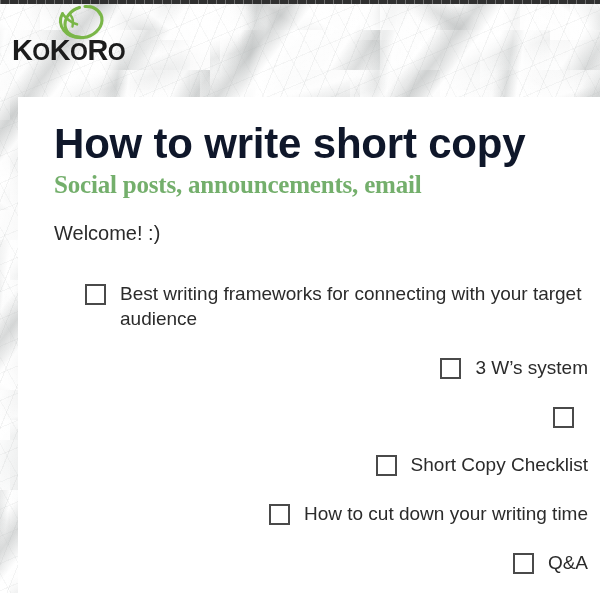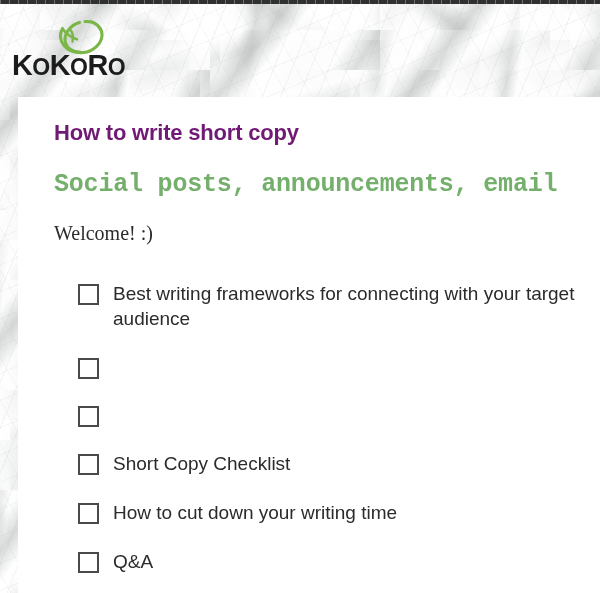--- a/index.html
+++ b/index.html
@@ -78,21 +78,21 @@
     background-image: repeating-linear-gradient(90deg,
       #6f6f6f 0px, #6f6f6f 1px,
       #303030 1px, #303030 9px);
     z-index: 40;
   }
 
   
   .logo-block {
     position: absolute;
     left: 12px;
-    top: 18px;
+    top: 3px;
     width: 135px;
     height: 80px;
     z-index: 20;
   }
   .logo-mark {
     position: absolute;
     left: 42px;
     top: 0px;
     width: 52px;
     height: 40px;
@@ -138,62 +138,63 @@
     height: 496px;
     background: #ffffff;
     z-index: 10;
   }
 
   .title {
     position: absolute;
     left: 36px;
     top: 24px;
     font-family: "Liberation Sans", sans-serif;
-    font-size: 22px;
+    font-size: 42px;
     font-weight: 700;
-    color: #701a75;
+    color: #0f172a;
     line-height: 1.1;
     white-space: nowrap;
     letter-spacing: -0.2px;
   }
   .subtitle {
     position: absolute;
     left: 36px;
     top: 74px;
-    font-family: Liberation Mono, monospace;
+    font-family: Liberation Serif, serif;
     font-size: 25px;
     font-weight: 700;
     color: #74af6c;
     line-height: 1.1;
     white-space: nowrap;
     letter-spacing: -0.2px;
   }
   .welcome {
     position: absolute;
     left: 36px;
     top: 124px;
-    font-family: Liberation Serif, serif;
+    font-family: Liberation Sans, sans-serif;
     font-size: 20px;
     font-weight: 400;
     color: #2b2b2b;
     line-height: 1.2;
     white-space: nowrap;
   }
 
   
   .checklist {
     position: absolute;
     left: 60px;
     top: 184px;
     width: 510px;
   }
   .check-item {
     display: flex;
     align-items: flex-start;
     margin-bottom: 24px;
+    justify-content: flex-end;
   }
   .check-item:last-child {
     margin-bottom: 4px;
   }
   .checkbox {
     flex: 0 0 auto;
     width: 17px;
     height: 17px;
     border: 2px solid #4a4a4a;
     background: #ffffff;
@@ -249,20 +250,21 @@
 
     <div class="checklist">
 
       <div class="check-item">
         <div class="checkbox"></div>
         <div class="check-label">Best writing frameworks for connecting with your target audience</div>
       </div>
 
       <div class="check-item">
         <div class="checkbox"></div>
+        <div class="check-label">3 W’s system</div>
       </div>
 
       <div class="check-item">
         <div class="checkbox"></div>
       </div>
 
       <div class="check-item">
         <div class="checkbox"></div>
         <div class="check-label">Short Copy Checklist</div>
       </div>

